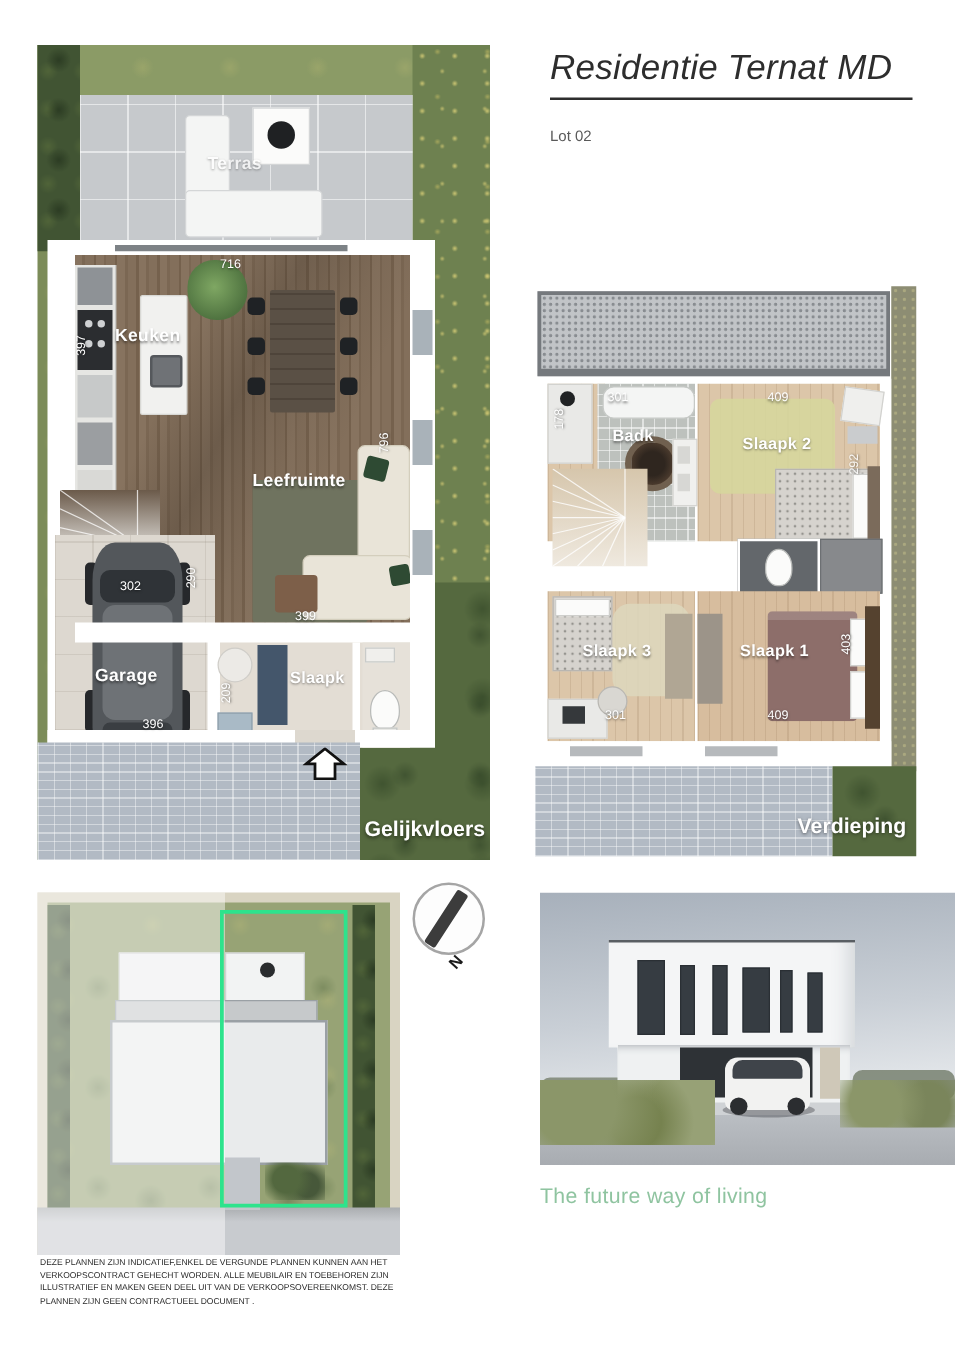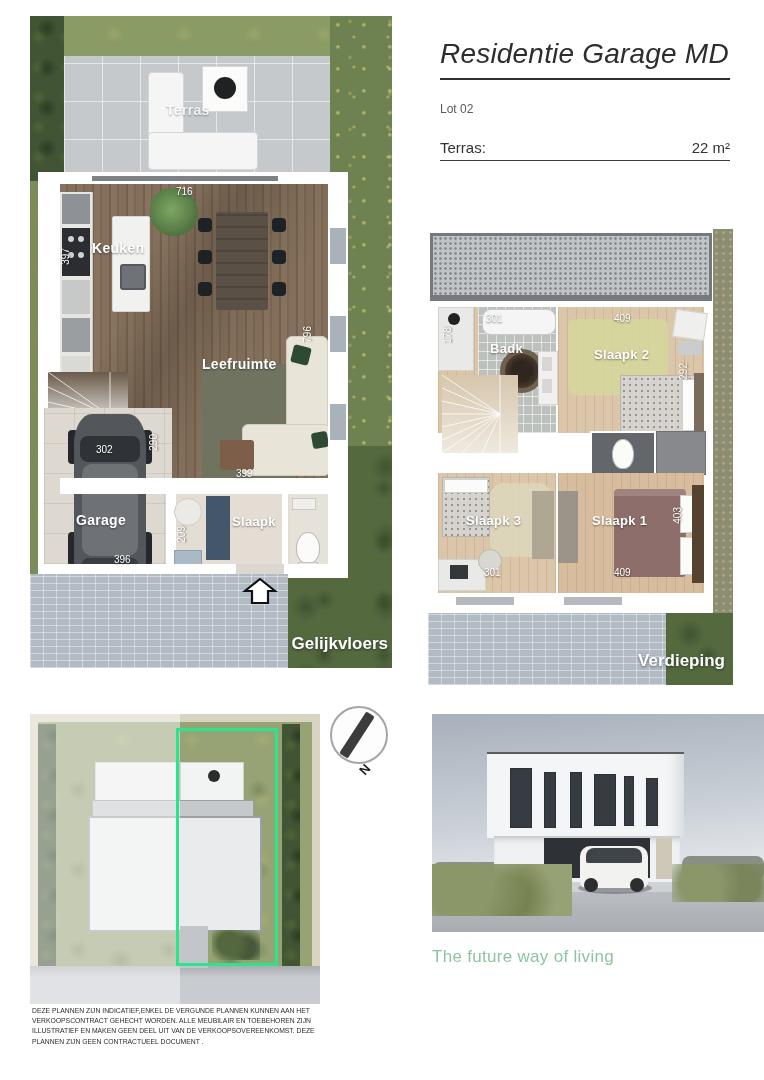--- a/index.html
+++ b/index.html
@@ -69,21 +69,21 @@
   .logo-tag{margin-top:3px;font-size:17px;color:var(--accent,#8fc4a0);letter-spacing:.3px;}
   .disclaimer{position:absolute;left:32px;top:1006px;width:304px;font-size:6.8px;
               line-height:1.5;color:#2a2a2a;}
   .wall{background:#fff;}
 </style>
 </head>
 <body>
 
 <div class="page">
 
-  <div class="abs" style="left:30px;top:16px;width:362px;height:652px;">
+  <div class="abs" style="left:30px;top:36px;width:362px;height:652px;">
     <div class="abs grass-mid" style="left:0;top:0;width:362px;height:652px;"></div>
     <div class="abs grass-mid" style="left:0;top:0;width:362px;height:44px;background-color:#8b9b66;"></div>
     <div class="abs hedge" style="left:0;top:0;width:34px;height:165px;"></div>
     <div class="abs grass-speckle" style="left:300px;top:0;width:62px;height:470px;"></div>
     <div class="abs grass-dark" style="left:252px;top:430px;width:110px;height:222px;"></div>
 
     <div class="abs terrace-grid" style="left:34px;top:40px;width:266px;height:122px;"></div>
     <div class="abs" style="left:118px;top:56px;width:34px;height:80px;background:#f4f5f4;border:1px solid #d4d6d7;border-radius:4px;"></div>
     <div class="abs" style="left:118px;top:116px;width:108px;height:36px;background:#f4f5f4;border:1px solid #d4d6d7;border-radius:4px;"></div>
     <div class="abs" style="left:172px;top:50px;width:44px;height:44px;background:#fbfbfa;border:1px solid #d4d6d7;"></div>
@@ -187,27 +187,23 @@
     <div class="dim dim-v" style="left:272px;top:310px;">796</div>
     <div class="dim" style="left:66px;top:428px;">302</div>
     <div class="dim dim-v" style="left:118px;top:418px;">290</div>
     <div class="dim" style="left:84px;top:538px;">396</div>
     <div class="dim dim-v" style="left:146px;top:510px;">209</div>
     <div class="dim" style="left:206px;top:452px;">399</div>
     <div class="caption" style="right:4px;top:618px;">Gelijkvloers</div>
   </div>
 
   <div class="abs" style="left:440px;top:38px;width:290px;">
-    <div class="hd-title">Residentie Garage MD</div>
+    <div class="hd-title">Residentie Ternat MD</div>
     <div class="hd-lot">Lot 02</div>
     <div style="margin-top:16px;">
-      <div class="spec-row">
-        <span>Terras:</span>
-        <span>22 m²</span>
-      </div>
     </div>
   </div>
 
   <div class="abs" style="left:428px;top:225px;width:305px;height:460px;background:#fff;">
     <div class="abs olive" style="left:285px;top:4px;width:20px;height:388px;"></div>
     <div class="abs gravel" style="left:2px;top:8px;width:282px;height:68px;border:3px solid #75797d;border-bottom-width:6px;box-sizing:border-box;"></div>
     <div class="abs wall" style="left:2px;top:78px;width:283px;height:312px;"></div>
 
     <div class="abs wood-light" style="left:10px;top:82px;width:46px;height:126px;"></div>
     <div class="abs tile-gray" style="left:50px;top:82px;width:78px;height:126px;"></div>

